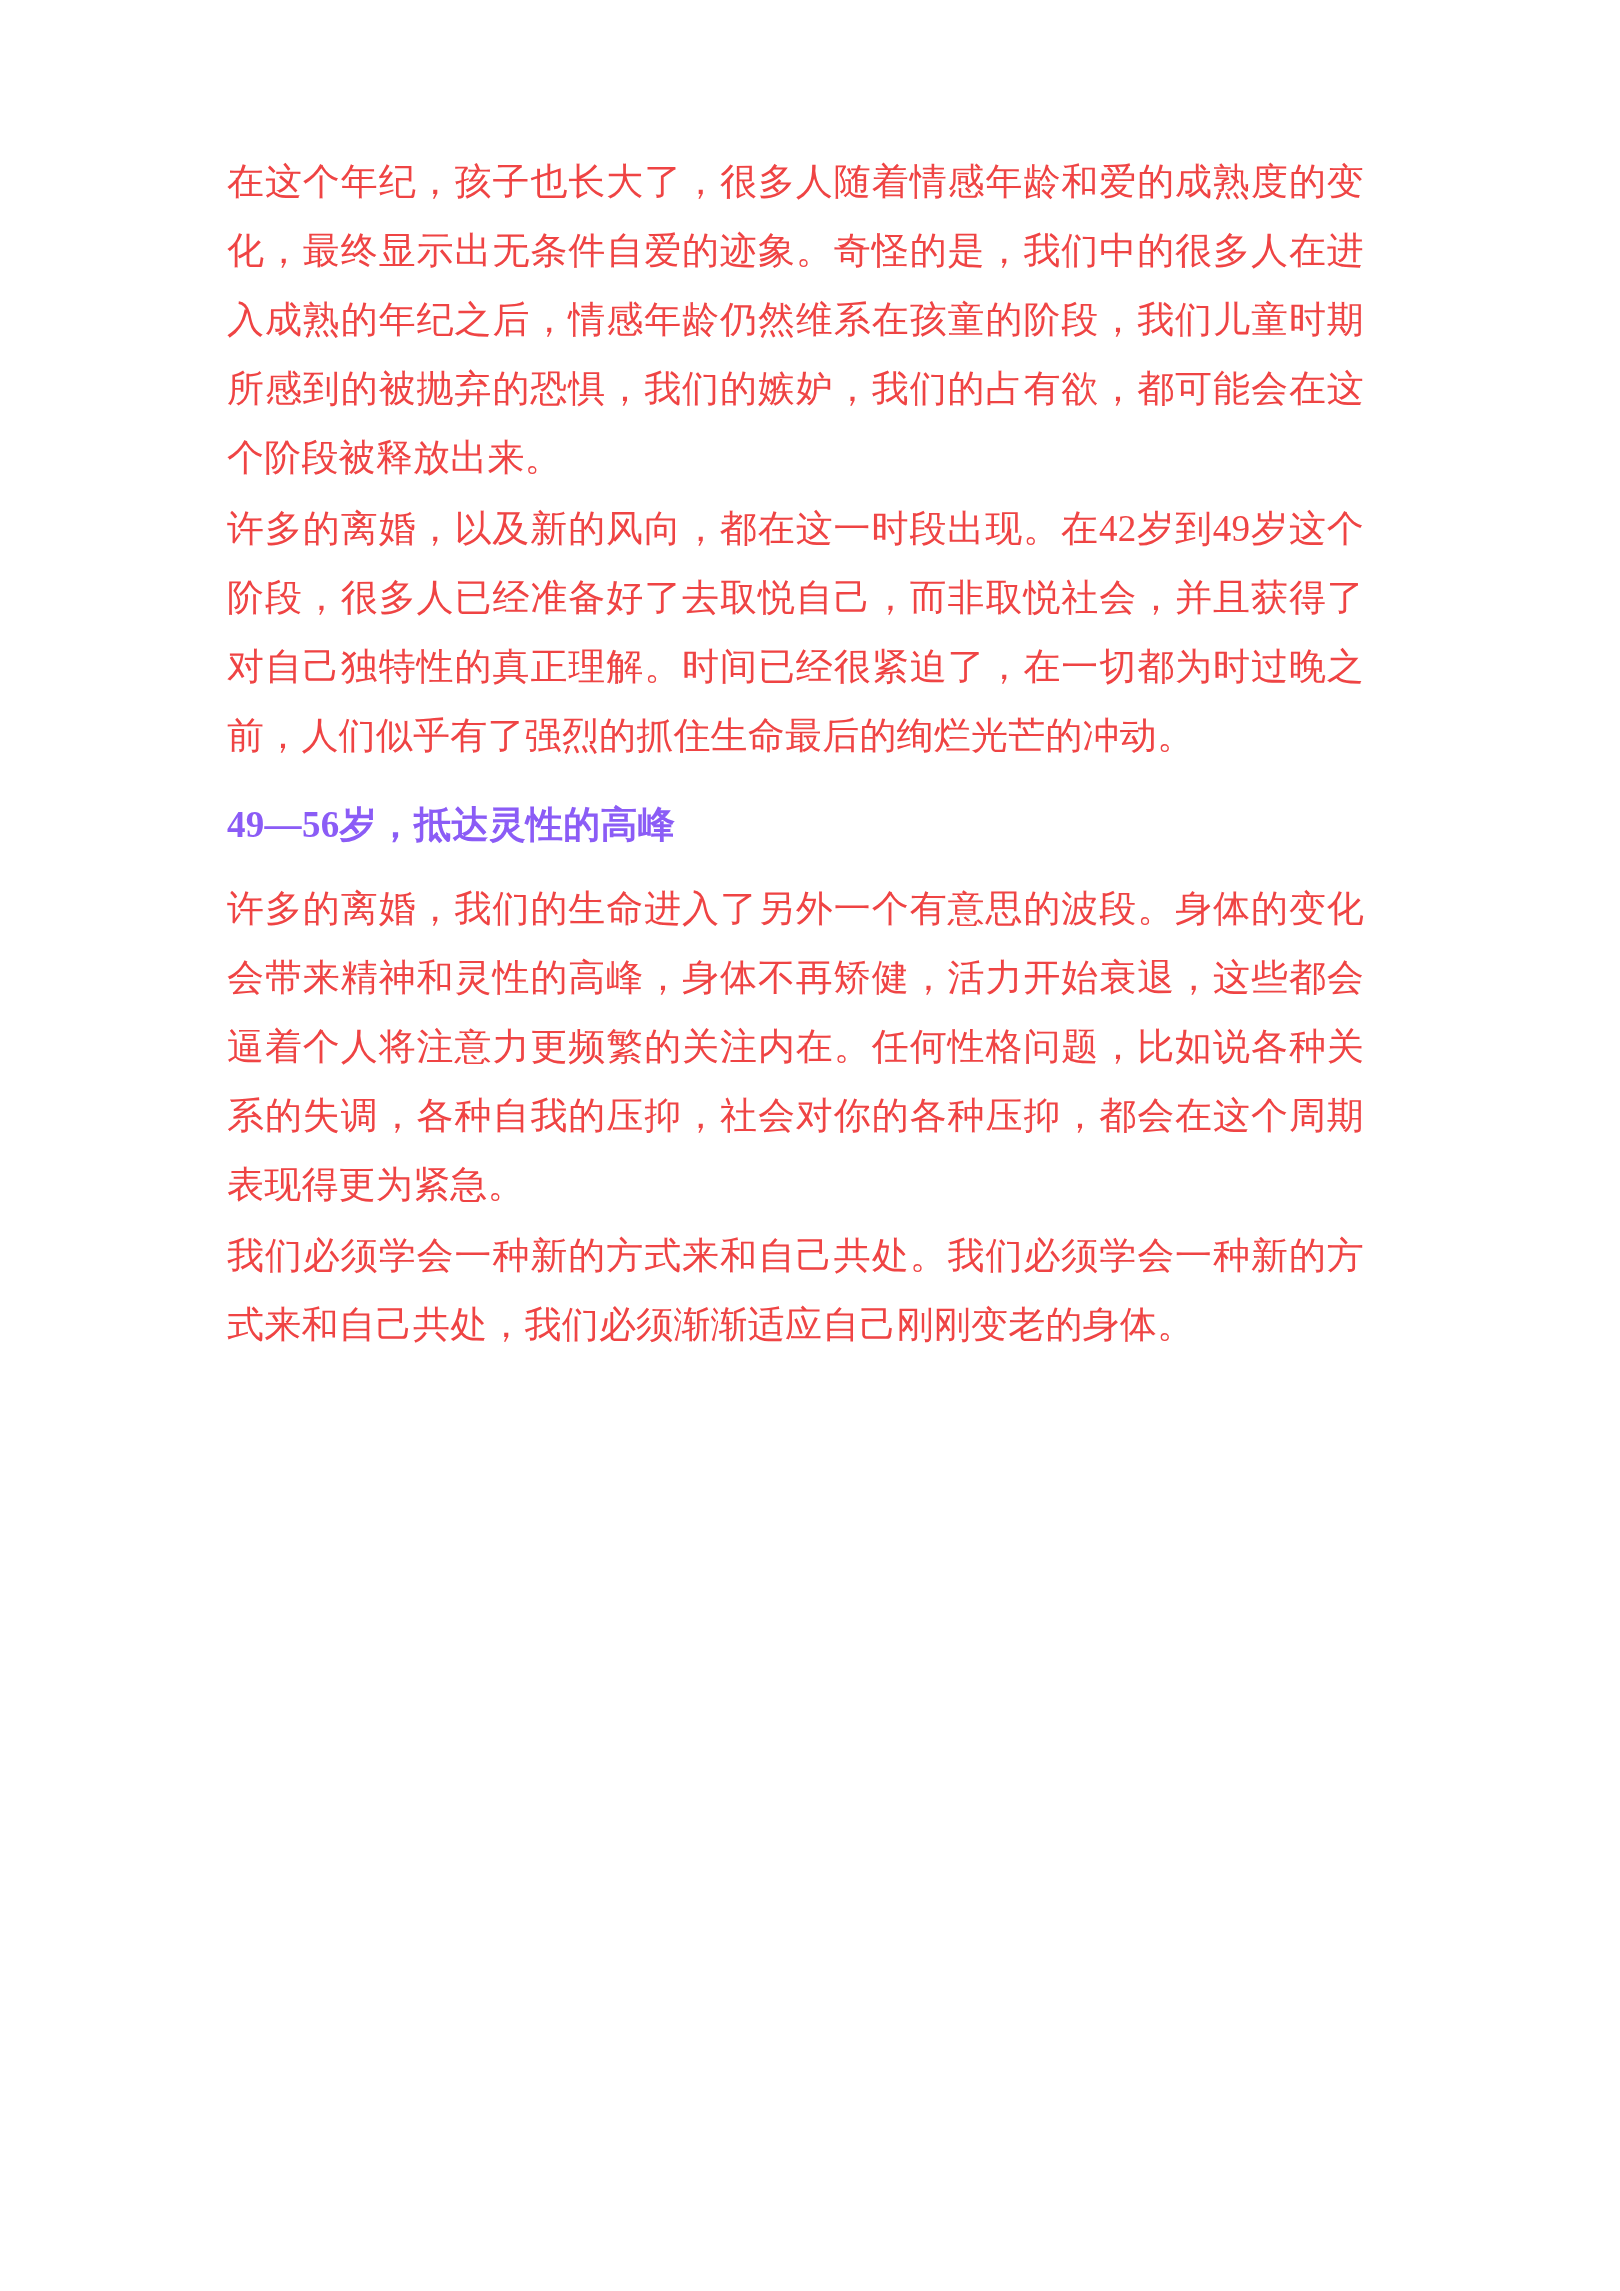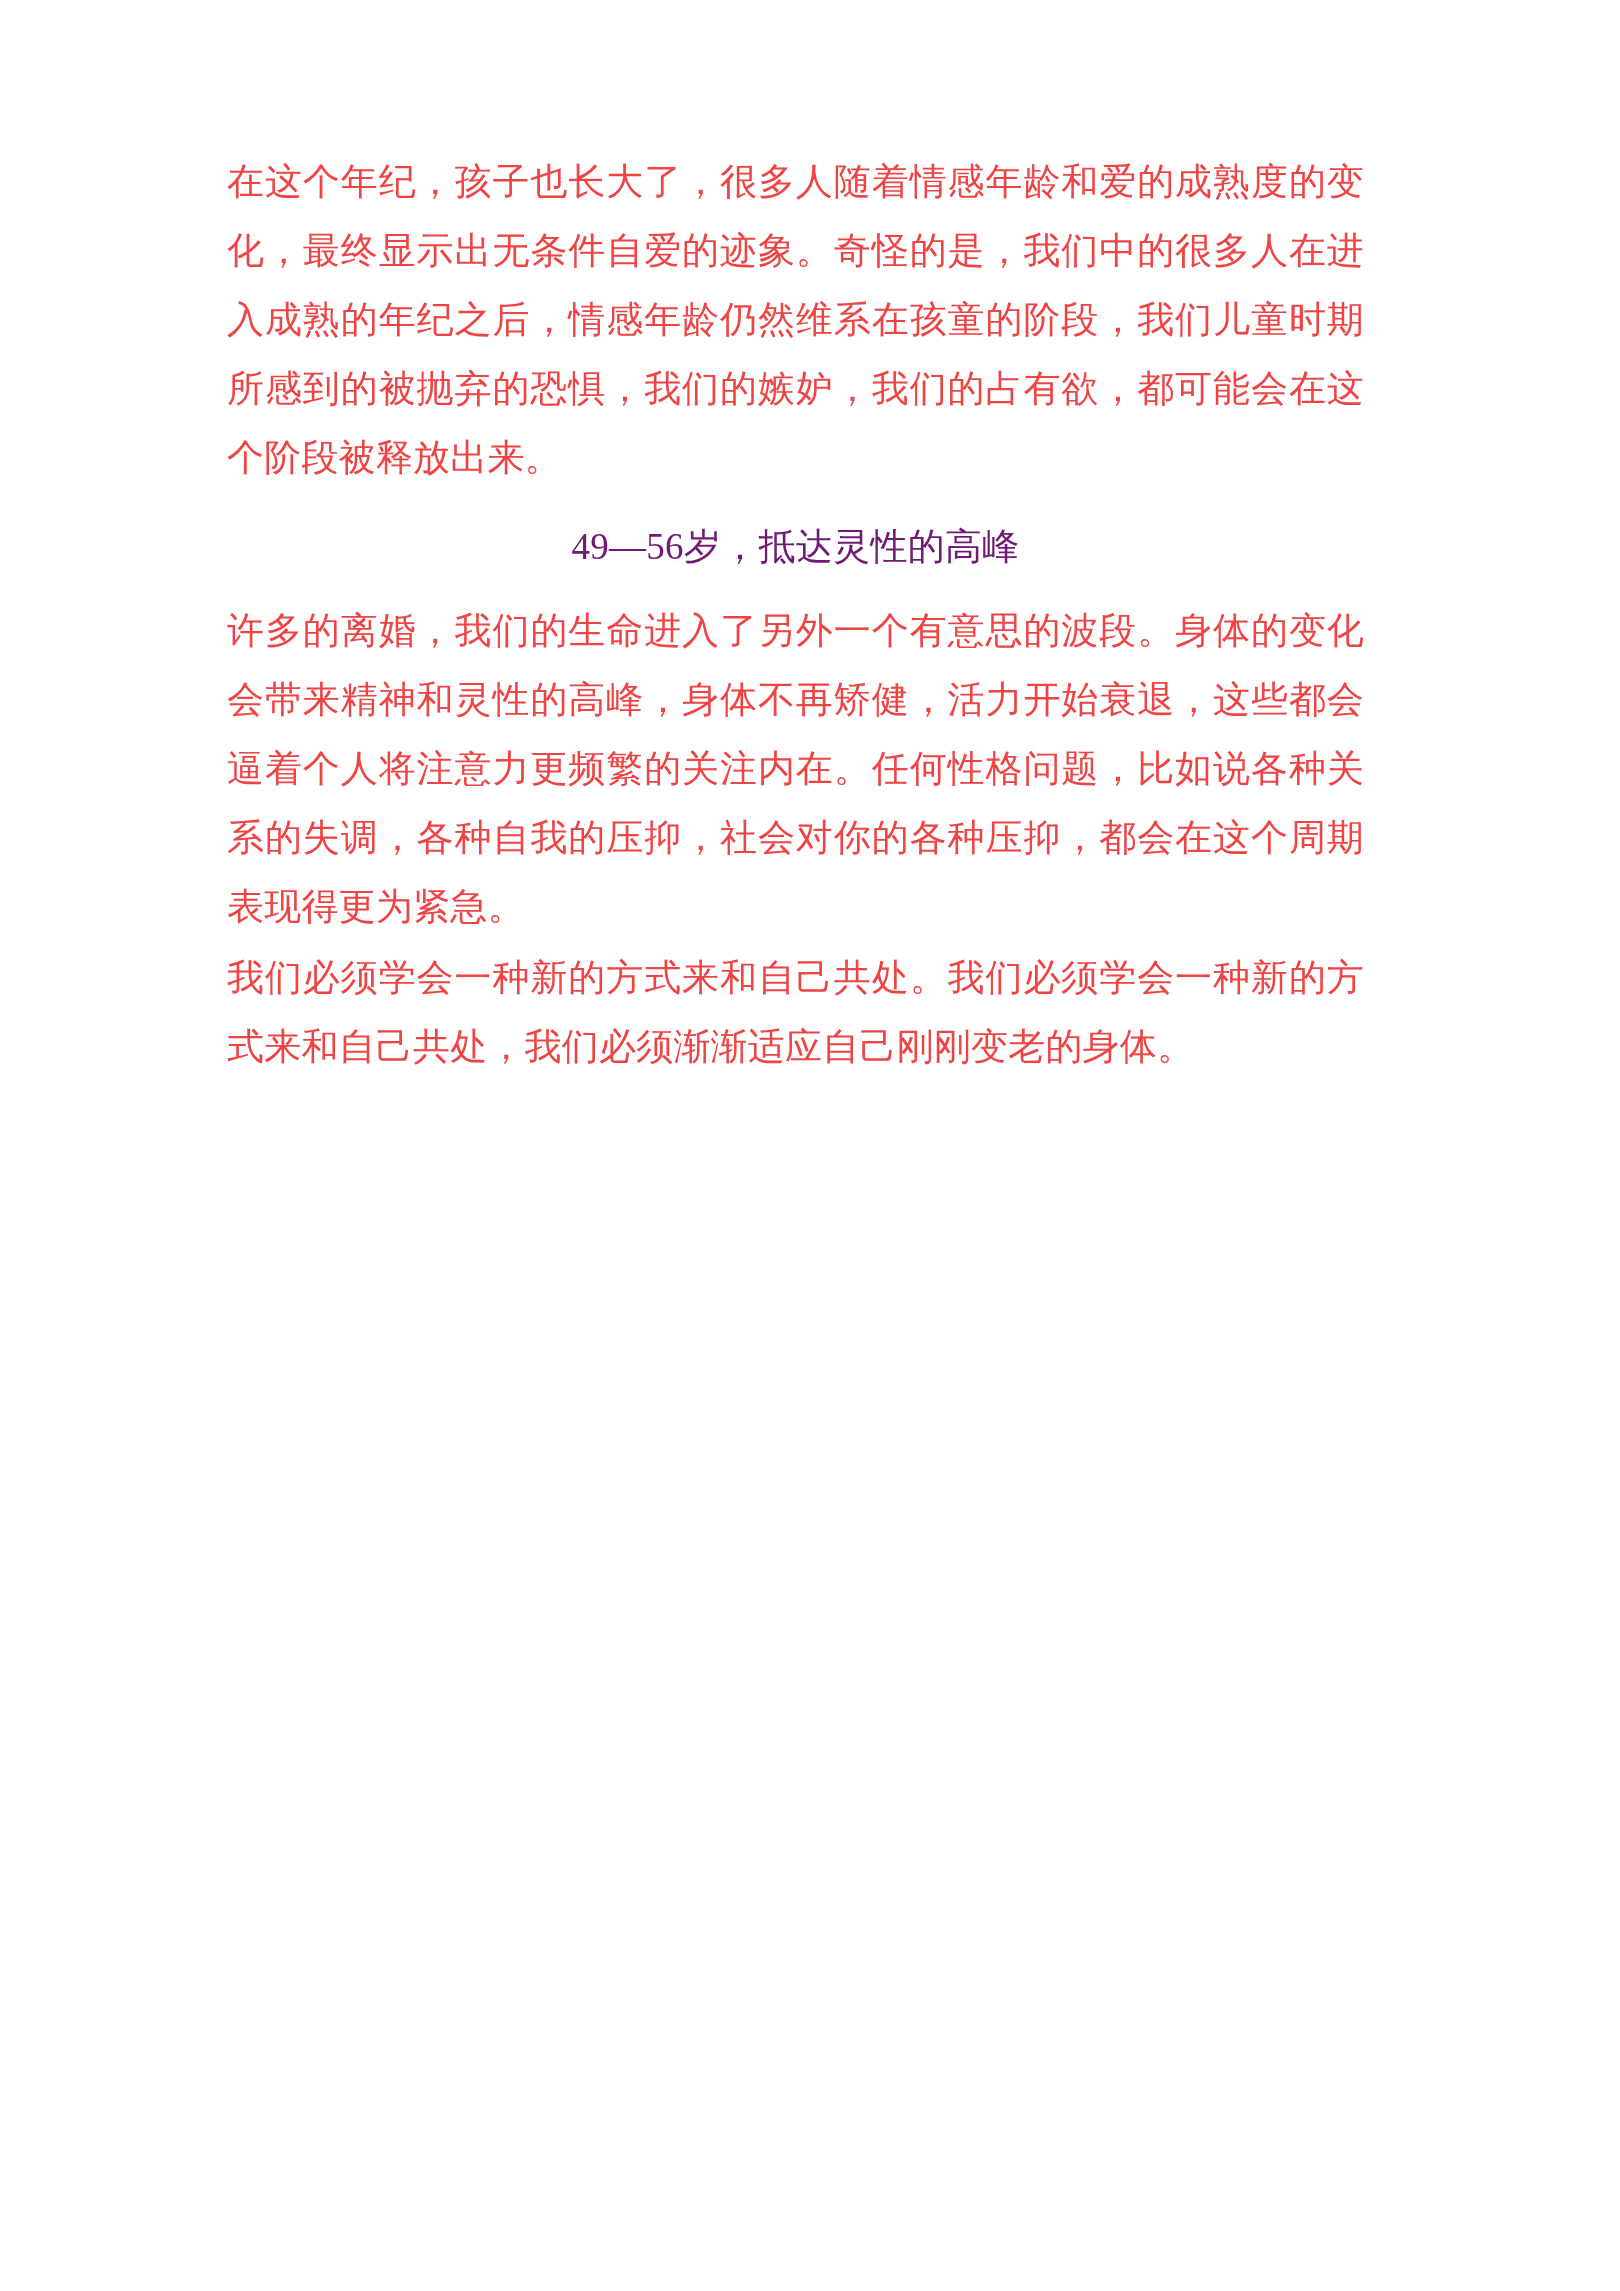--- a/index.html
+++ b/index.html
@@ -30,35 +30,35 @@
     text-align: justify;
     text-justify: inter-ideograph;
     margin: 0 0 2px 0;
     letter-spacing: 0.2px;
     word-break: break-all;
   }
   .heading {
     font-family: "Liberation Serif", "DejaVu Serif", serif;
     font-size: 37px;
     line-height: 69px;
-    font-weight: normal;
-    color: #701a75;
+    font-weight: bold;
+    color: #8b5cf6;
     margin: 19.6px 0 15.7px 0;
     letter-spacing: 0.3px;
-    text-align: center;
   }
 </style>
 </head>
 <body>
 
 <div class="page">
   <div class="content">
 
     <p class="para">在这个年纪，孩子也长大了，很多人随着情感年龄和爱的成熟度的变化，最终显示出无条件自爱的迹象。奇怪的是，我们中的很多人在进入成熟的年纪之后，情感年龄仍然维系在孩童的阶段，我们儿童时期所感到的被抛弃的恐惧，我们的嫉妒，我们的占有欲，都可能会在这个阶段被释放出来。</p>
 
+    <p class="para">许多的离婚，以及新的风向，都在这一时段出现。在42岁到49岁这个阶段，很多人已经准备好了去取悦自己，而非取悦社会，并且获得了对自己独特性的真正理解。时间已经很紧迫了，在一切都为时过晚之前，人们似乎有了强烈的抓住生命最后的绚烂光芒的冲动。</p>
 
     <h2 class="heading">49—56岁，抵达灵性的高峰</h2>
 
     <p class="para">许多的离婚，我们的生命进入了另外一个有意思的波段。身体的变化会带来精神和灵性的高峰，身体不再矫健，活力开始衰退，这些都会逼着个人将注意力更频繁的关注内在。任何性格问题，比如说各种关系的失调，各种自我的压抑，社会对你的各种压抑，都会在这个周期表现得更为紧急。</p>
 
     <p class="para">我们必须学会一种新的方式来和自己共处。我们必须学会一种新的方式来和自己共处，我们必须渐渐适应自己刚刚变老的身体。</p>
 
 
   </div>
 </div>

